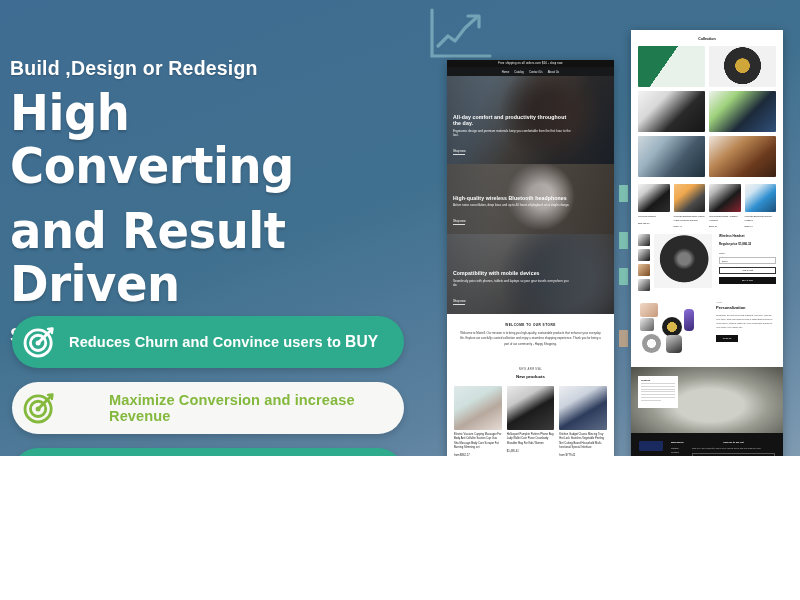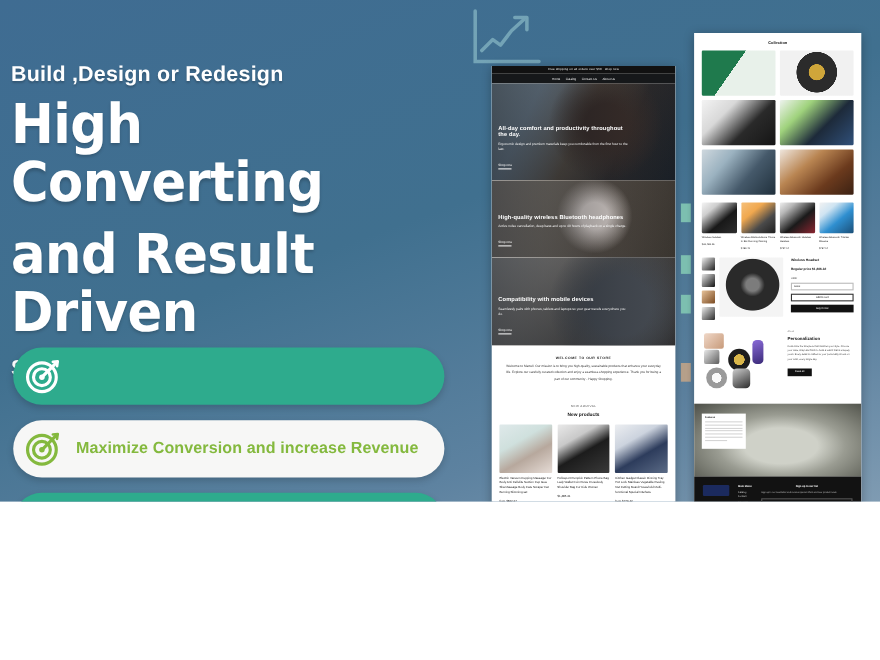--- a/index.html
+++ b/index.html
@@ -48,21 +48,21 @@
 
   
   .pills { position: absolute; left: 12px; top: 316px; width: 392px; }
   .pill {
     display: flex; align-items: center;
     height: 52px; border-radius: 26px;
     margin-bottom: 14px; padding-left: 9px;
     box-shadow: 0 3px 7px rgba(0,0,0,.17);
   }
   .pill.teal { background: #2eab8d; }
-  .pill.light { background: #f7f7f6; }
+  .pill.light { background: #f7f7f6; gap: 40px; }
   .pill-icon { width: 36px; height: 36px; flex: none; margin-right: 12px; }
   .pill-label {
     font-size: 14.6px; font-weight: bold; letter-spacing: .1px;
   }
   .pill.teal .pill-label { color: #ffffff; }
   .pill.light .pill-label { color: #84b93e; }
   .pill-label .buy { font-weight: bold; font-size: 15.6px; }
 
   
   .mock {
@@ -214,20 +214,21 @@
   <div class="pills">
 
     <div class="pill teal">
       <svg class="pill-icon" viewBox="0 0 40 40">
         <circle cx="19" cy="21" r="14.5" fill="none" stroke="#fff" stroke-width="3.2"></circle>
         <circle cx="19" cy="21" r="8.5" fill="none" stroke="#fff" stroke-width="3.2"></circle>
         <circle cx="19" cy="21" r="2.8" fill="#fff"></circle>
         <path d="M19 21 L34 6" stroke="#fff" stroke-width="3.2" stroke-linecap="round"></path>
         <path d="M30 5.5 L35 5 L34.3 10" fill="none" stroke="#fff" stroke-width="2.6" stroke-linecap="round" stroke-linejoin="round"></path>
       </svg>
+      <div class="pill-label"><span>Reduces Churn and Convince users to </span><span class="buy">BUY</span></div>
     </div>
 
     <div class="pill light">
       <svg class="pill-icon" viewBox="0 0 40 40">
         <circle cx="19" cy="21" r="14.5" fill="none" stroke="#84b93e" stroke-width="3.2"></circle>
         <circle cx="19" cy="21" r="8.5" fill="none" stroke="#84b93e" stroke-width="3.2"></circle>
         <circle cx="19" cy="21" r="2.8" fill="#84b93e"></circle>
         <path d="M19 21 L34 6" stroke="#84b93e" stroke-width="3.2" stroke-linecap="round"></path>
         <path d="M30 5.5 L35 5 L34.3 10" fill="none" stroke="#84b93e" stroke-width="2.6" stroke-linecap="round" stroke-linejoin="round"></path>
       </svg>

